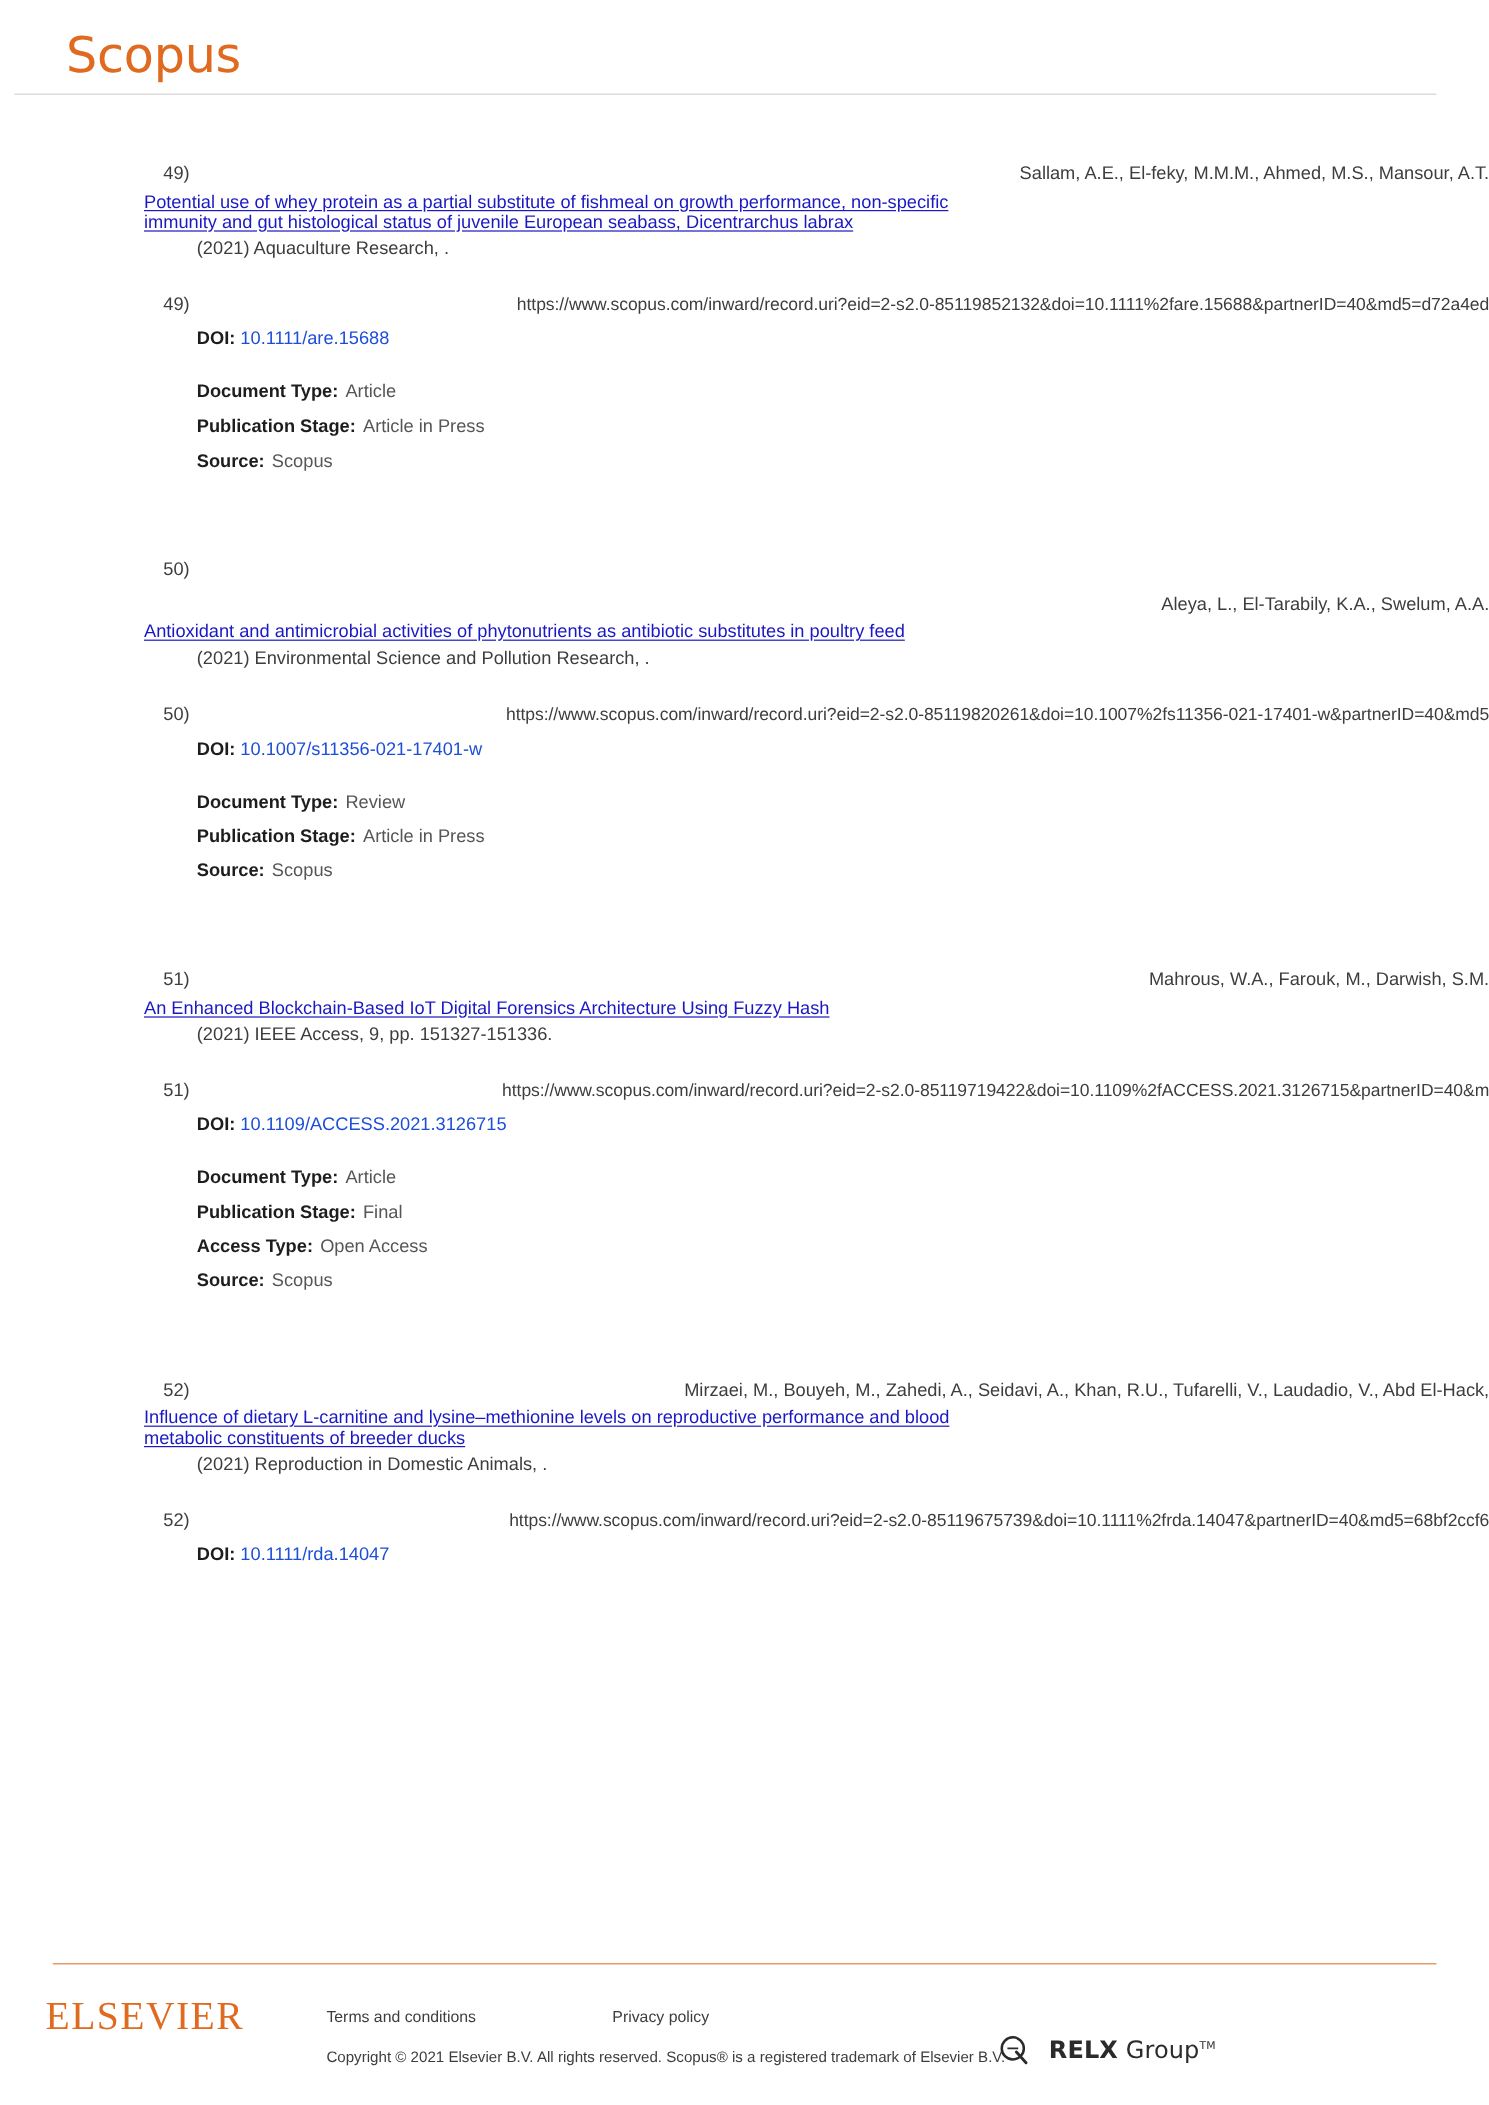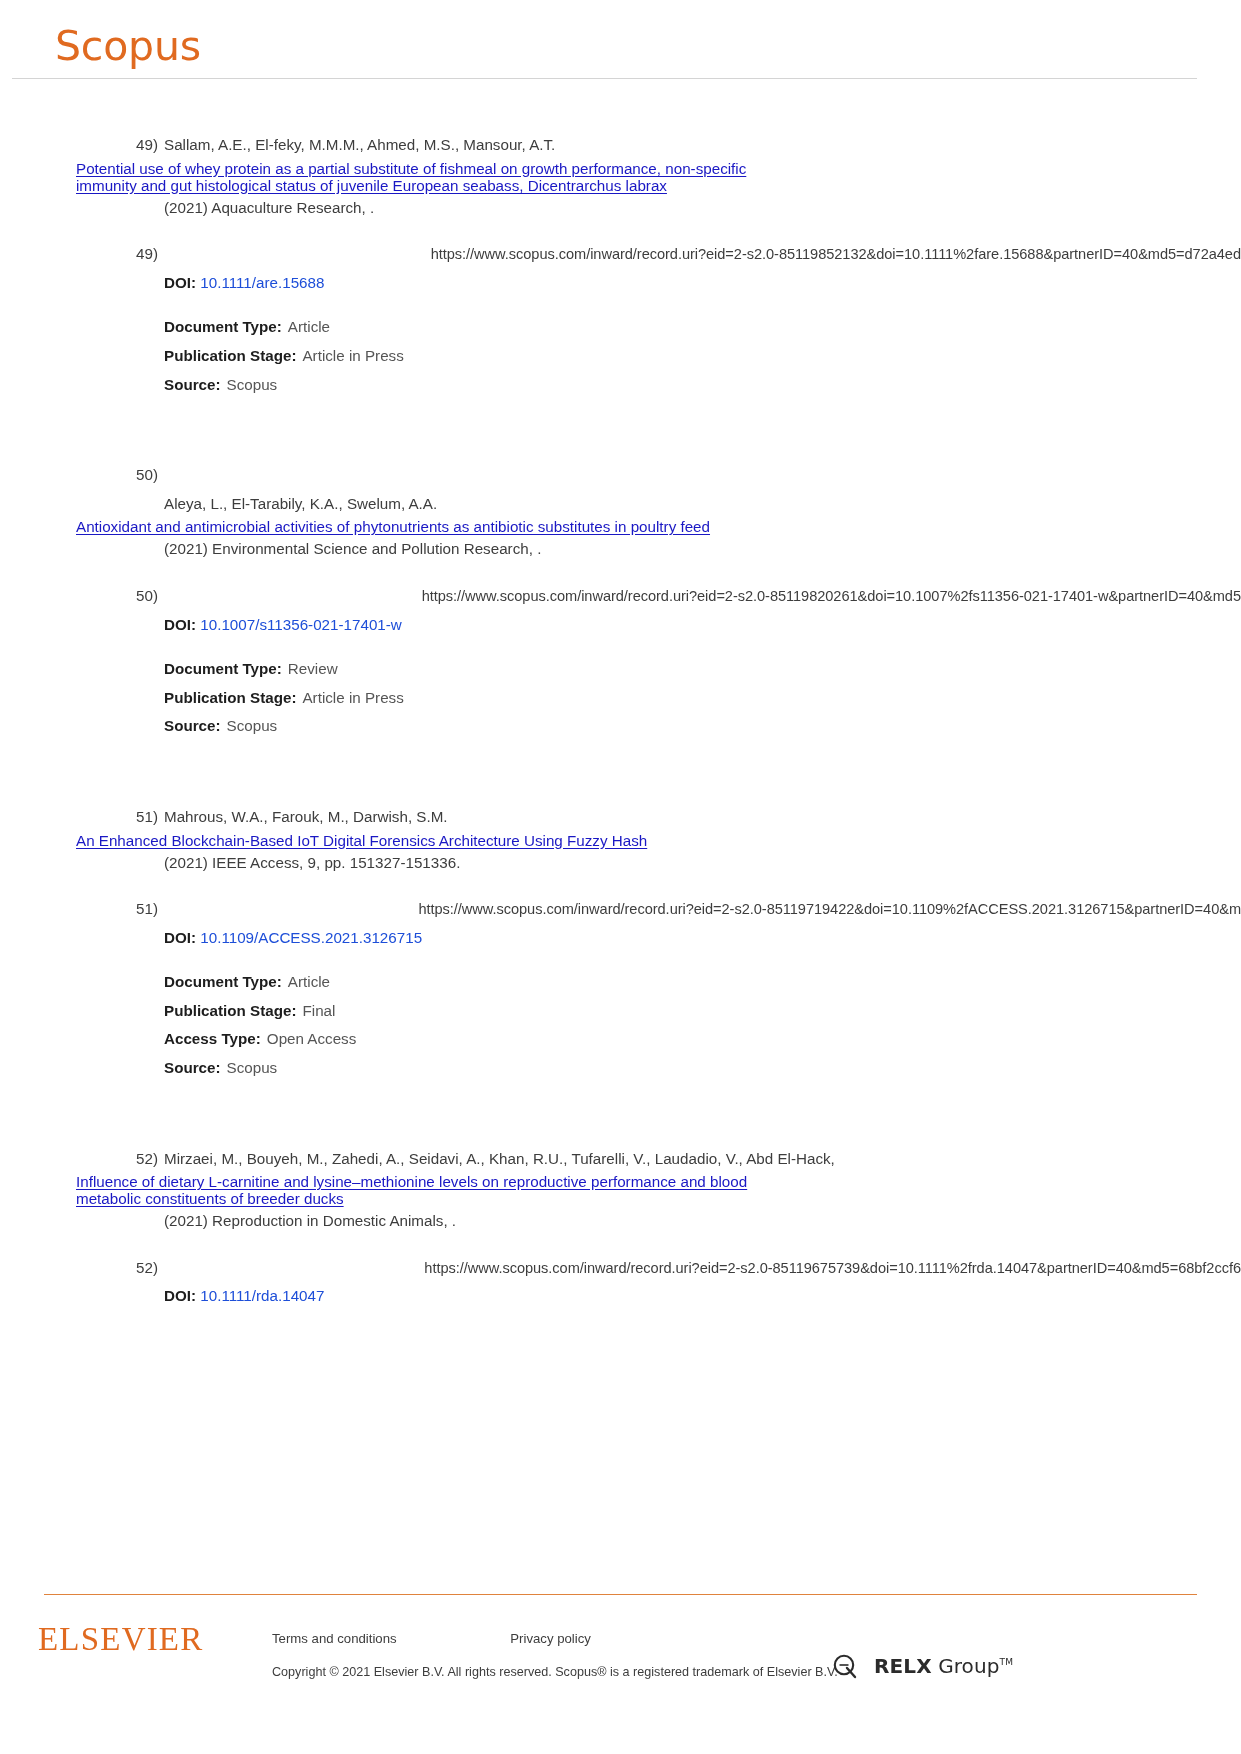--- a/index.html
+++ b/index.html
@@ -70,28 +70,29 @@
   .txt {
     display: block;
     margin-left: 164px;
     font-size: 15.2px;
     color: #3d3d3d;
     font-family: "Liberation Sans", sans-serif;
     white-space: nowrap;
   }
   .authors {
     color: #3d3d3d;
+    text-align: right;
   }
   .title-link {
     color: #1a18c4;
     text-decoration: underline;
     text-underline-offset: 2px;
     cursor: pointer;
     display: block;
-    margin-left: 76px;
+    margin-left: 120px;
     font-size: 15.2px;
     white-space: nowrap;
   }
   .srcline {
     color: #3d3d3d;
   }
   .urlrow .txt {
     color: #3d3d3d;
     font-size: 14.6px;
     letter-spacing: -0.05px;
@@ -125,21 +126,21 @@
   }
   .gap-sm { height: 18px; }
   .gap-xl { height: 62px; }
 
   
   .footer {
     position: absolute;
     left: 0;
     right: 0;
     bottom: 0;
-    height: 160px;
+    height: 118px;
   }
   .footer-rule {
     margin: 0 44px 0 44px;
     border-top: 1px solid #e0833d;
     height: 0;
   }
   .footer-inner {
     position: relative;
     height: 159px;
   }

